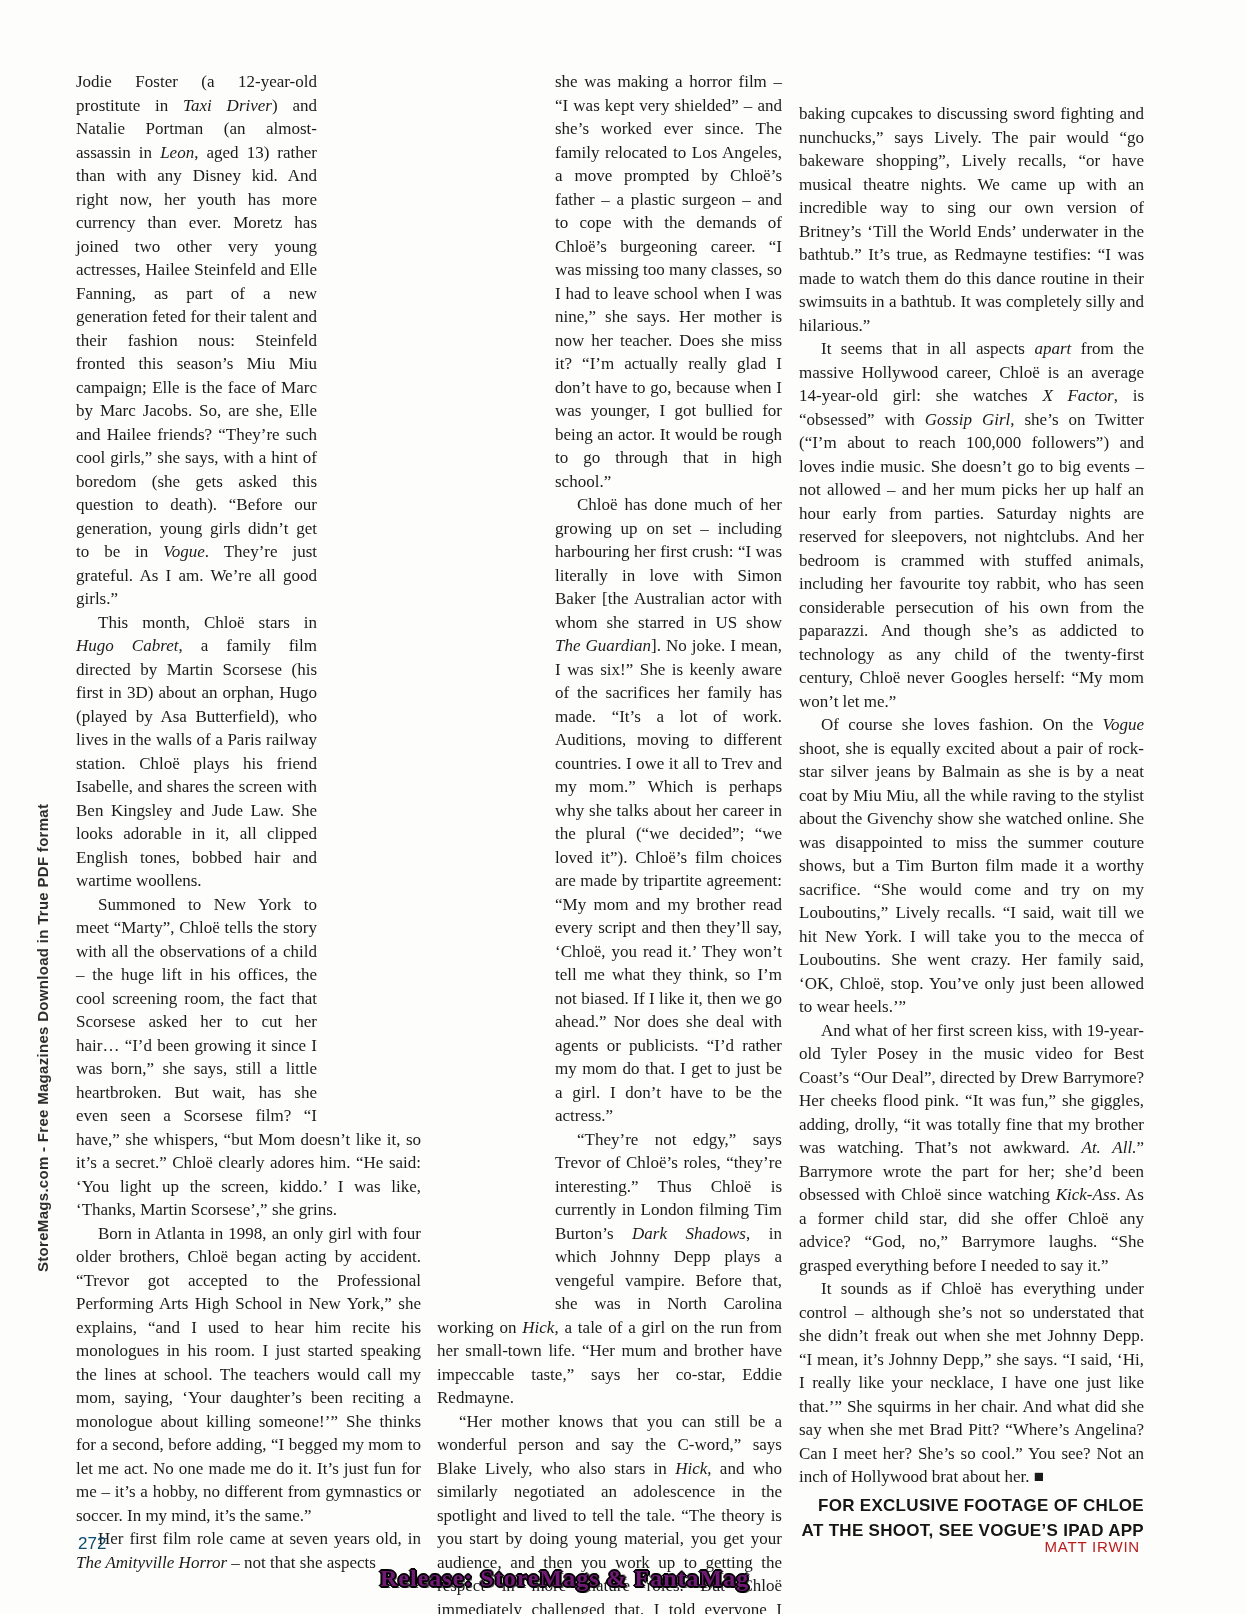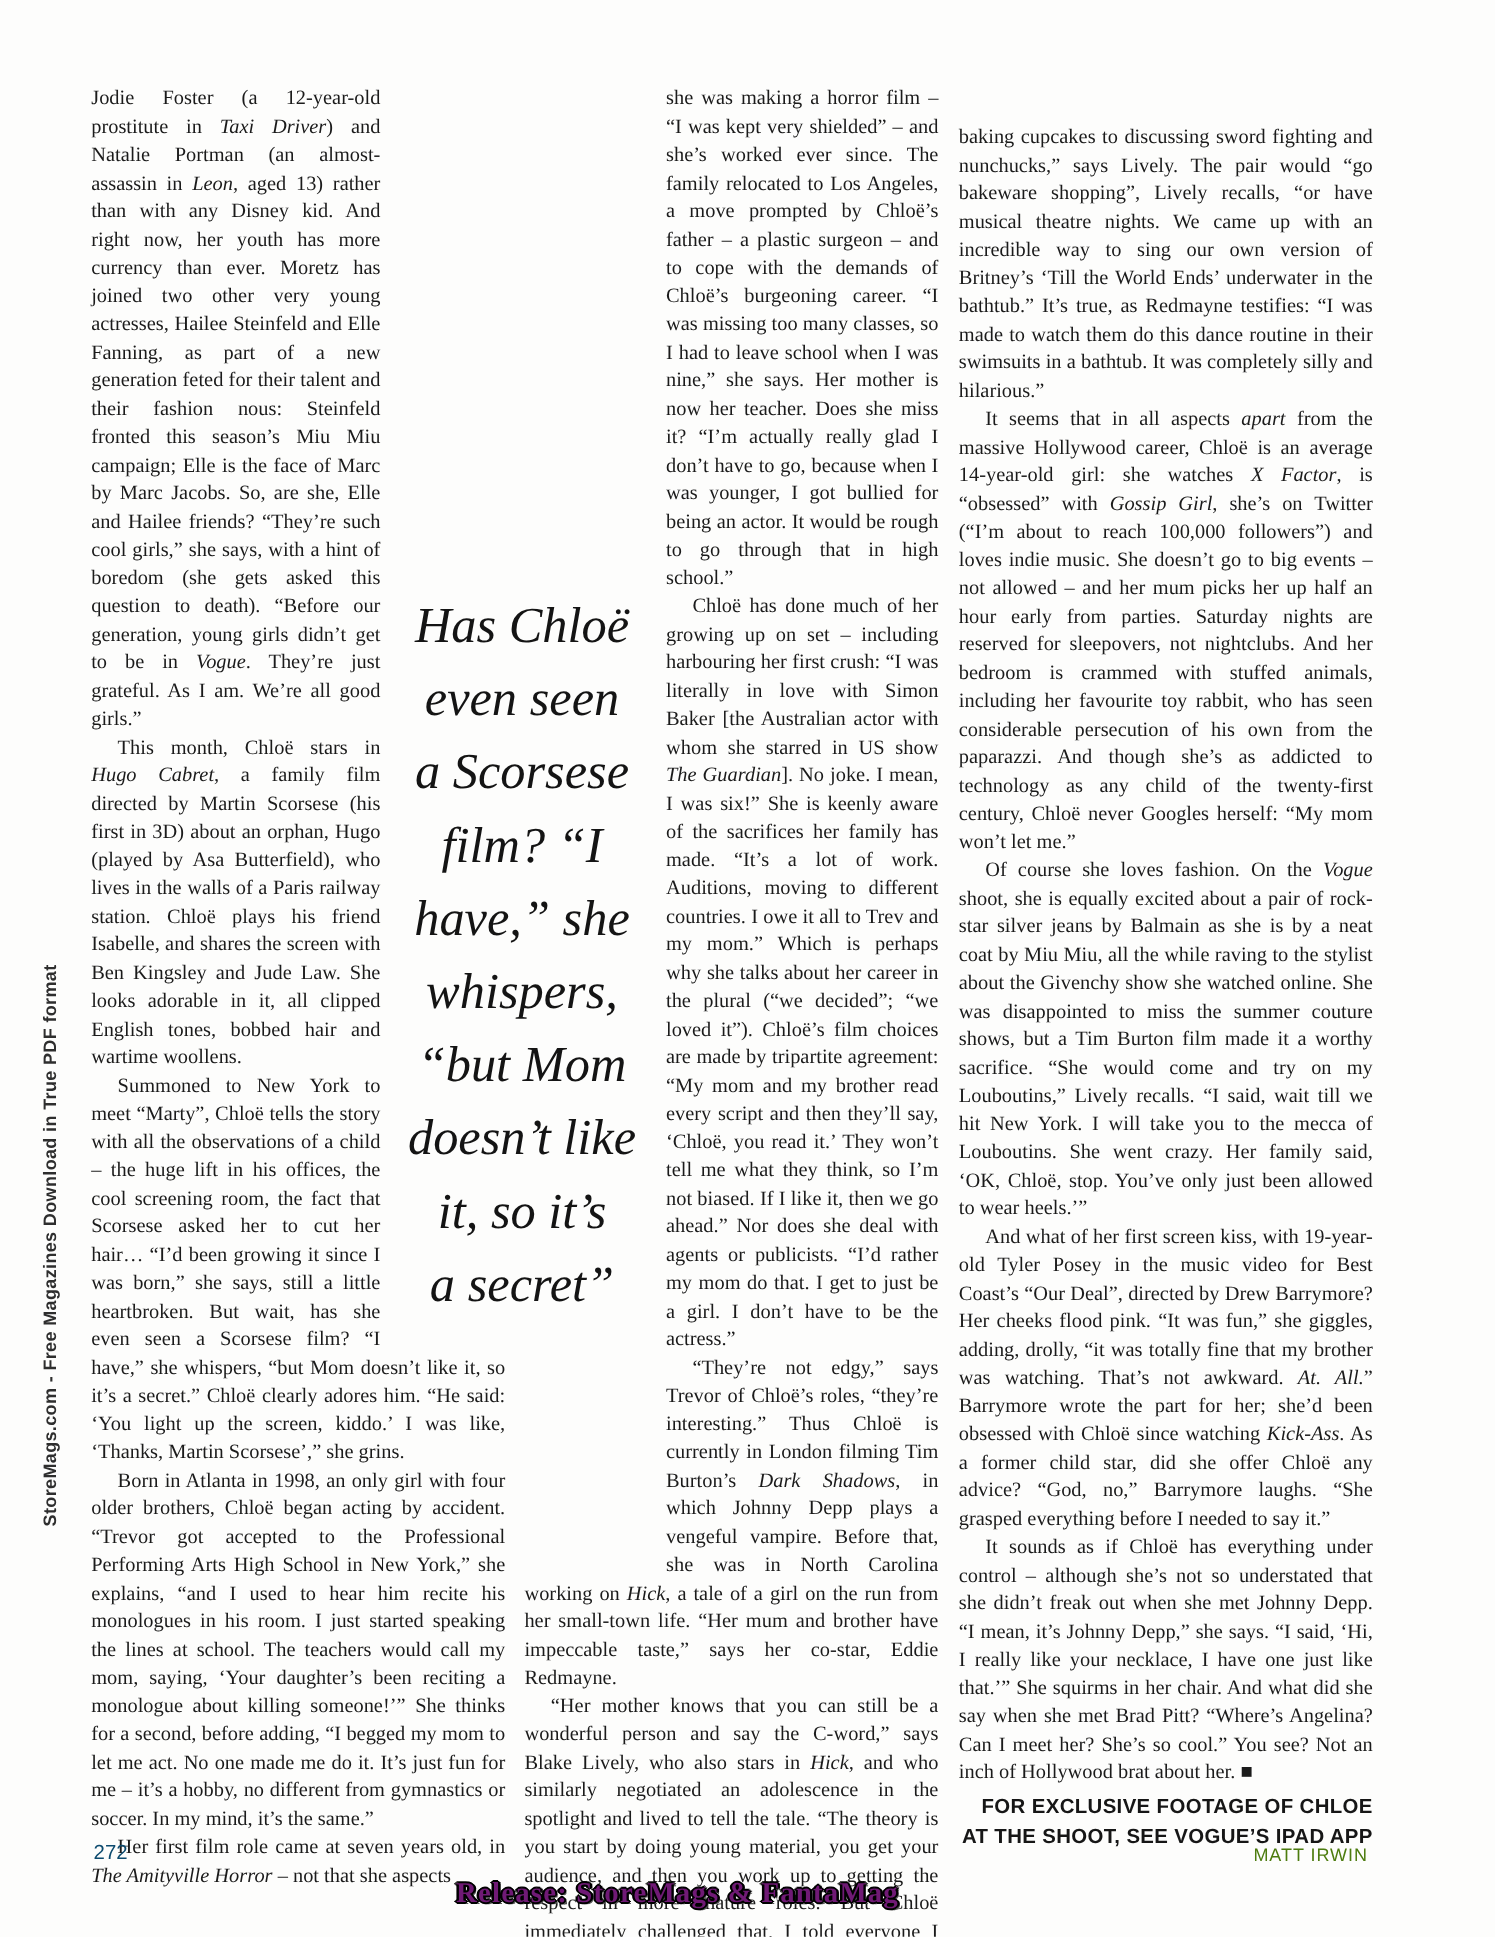--- a/index.html
+++ b/index.html
@@ -57,21 +57,21 @@
   }
 
   .page-number {
     position: absolute; left: 78px; top: 1534px;
     font-family: "Liberation Sans", sans-serif;
     font-size: 17px; color: #0c4a6e;
   }
   .photo-credit {
     position: absolute; right: 106px; top: 1538px;
     font-family: "Liberation Sans", sans-serif;
-    font-size: 15px; letter-spacing: 0.8px; color: #4d7c0f;
+    font-size: 15px; letter-spacing: 0.8px; color: #b91c1c;
   }
   .release-note {
     position: absolute; left: 368px; top: 1565px;
     font-family: "Liberation Serif", serif;
     font-weight: 700;
     font-size: 24px; letter-spacing: 1px;
     color: #701a75;
     text-shadow:
       -2px 0 #000, 2px 0 #000, 0 -2px #000, 0 2px #000,
       -1px -1px #000, 1px 1px #000, -1px 1px #000, 1px -1px #000,
@@ -102,30 +102,20 @@
     <div class="cut-right"></div>
     <div class="paras">
         <p><span>Jodie Foster (a 12-year-old prostitute in </span><span style="font-style: italic;">Taxi Driver</span><span>) and Natalie Portman (an almost-assassin in </span><span style="font-style: italic;">Leon</span><span>, aged 13) rather than with any Disney kid. And right now, her youth has more currency than ever. Moretz has joined two other very young actresses, Hailee Steinfeld and Elle Fanning, as part of a new generation feted for their talent and their fashion nous: Steinfeld fronted this season’s Miu Miu campaign; Elle is the face of Marc by Marc Jacobs. So, are she, Elle and Hailee friends? “They’re such cool girls,” she says, with a hint of boredom (she gets asked this question to death). “Before our generation, young girls didn’t get to be in </span><span style="font-style: italic;">Vogue</span><span>. They’re just grateful. As I am. We’re all good girls.”</span></p>
         <p><span>This month, Chloë stars in </span><span style="font-style: italic;">Hugo Cabret</span><span>, a family film directed by Martin Scorsese (his first in 3D) about an orphan, Hugo (played by Asa Butterfield), who lives in the walls of a Paris railway station. Chloë plays his friend Isabelle, and shares the screen with Ben Kingsley and Jude Law. She looks adorable in it, all clipped English tones, bobbed hair and wartime woollens.</span></p>
         <p><span>Summoned to New York to meet “Marty”, Chloë tells the story with all the observations of a child – the huge lift in his offices, the cool screening room, the fact that Scorsese asked her to cut her hair… “I’d been growing it since I was born,” she says, still a little heartbroken. But wait, has she even seen a Scorsese film? “I have,” she whispers, “but Mom doesn’t like it, so it’s a secret.” Chloë clearly adores him. “He said: ‘You light up the screen, kiddo.’ I was like, ‘Thanks, Martin Scorsese’,” she grins.</span></p>
         <p><span>Born in Atlanta in 1998, an only girl with four older brothers, Chloë began acting by accident. “Trevor got accepted to the Professional Performing Arts High School in New York,” she explains, “and I used to hear him recite his monologues in his room. I just started speaking the lines at school. The teachers would call my mom, saying, ‘Your daughter’s been reciting a monologue about killing someone!’” She thinks for a second, before adding, “I begged my mom to let me act. No one made me do it. It’s just fun for me – it’s a hobby, no different from gymnastics or soccer. In my mind, it’s the same.”</span></p>
         <p><span>Her first film role came at seven years old, in </span><span style="font-style: italic;">The Amityville Horror</span><span> – not that she aspects</span></p>
       </div>
   </div>
 
-  <div class="pull-quote">Has Chloë
-even seen
-a Scorsese
-film? “I
-have,” she
-whispers,
-“but Mom
-doesn’t like
-it, so it’s
-a secret”</div>
 
   <div class="col col2">
     <div class="cut-left"></div>
     <div class="paras">
         <p><span>she was making a horror film – “I was kept very shielded” – and she’s worked ever since. The family relocated to Los Angeles, a move prompted by Chloë’s father – a plastic surgeon – and to cope with the demands of Chloë’s burgeoning career. “I was missing too many classes, so I had to leave school when I was nine,” she says. Her mother is now her teacher. Does she miss it? “I’m actually really glad I don’t have to go, because when I was younger, I got bullied for being an actor. It would be rough to go through that in high school.”</span></p>
         <p><span>Chloë has done much of her growing up on set – including harbouring her first crush: “I was literally in love with Simon Baker [the Australian actor with whom she starred in US show </span><span style="font-style: italic;">The Guardian</span><span>]. No joke. I mean, I was six!” She is keenly aware of the sacrifices her family has made. “It’s a lot of work. Auditions, moving to different countries. I owe it all to Trev and my mom.” Which is perhaps why she talks about her career in the plural (“we decided”; “we loved it”). Chloë’s film choices are made by tripartite agreement: “My mom and my brother read every script and then they’ll say, ‘Chloë, you read it.’ They won’t tell me what they think, so I’m not biased. If I like it, then we go ahead.” Nor does she deal with agents or publicists. “I’d rather my mom do that. I get to just be a girl. I don’t have to be the actress.”</span></p>
         <p><span>“They’re not edgy,” says Trevor of Chloë’s roles, “they’re interesting.” Thus Chloë is currently in London filming Tim Burton’s </span><span style="font-style: italic;">Dark Shadows</span><span>, in which Johnny Depp plays a vengeful vampire. Before that, she was in North Carolina working on </span><span style="font-style: italic;">Hick</span><span>, a tale of a girl on the run from her small-town life. “Her mum and brother have impeccable taste,” says her co-star, Eddie Redmayne.</span></p>
         <p><span>“Her mother knows that you can still be a wonderful person and say the C-word,” says Blake Lively, who also stars in </span><span style="font-style: italic;">Hick</span><span>, and who similarly negotiated an adolescence in the spotlight and lived to tell the tale. “The theory is you start by doing young material, you get your audience, and then you work up to getting the respect in more mature roles. But Chloë immediately challenged that. I told everyone I know: ‘You’d better watch this girl. She is so talented, it’s frightening.’”</span></p>
       </div>
   </div>

